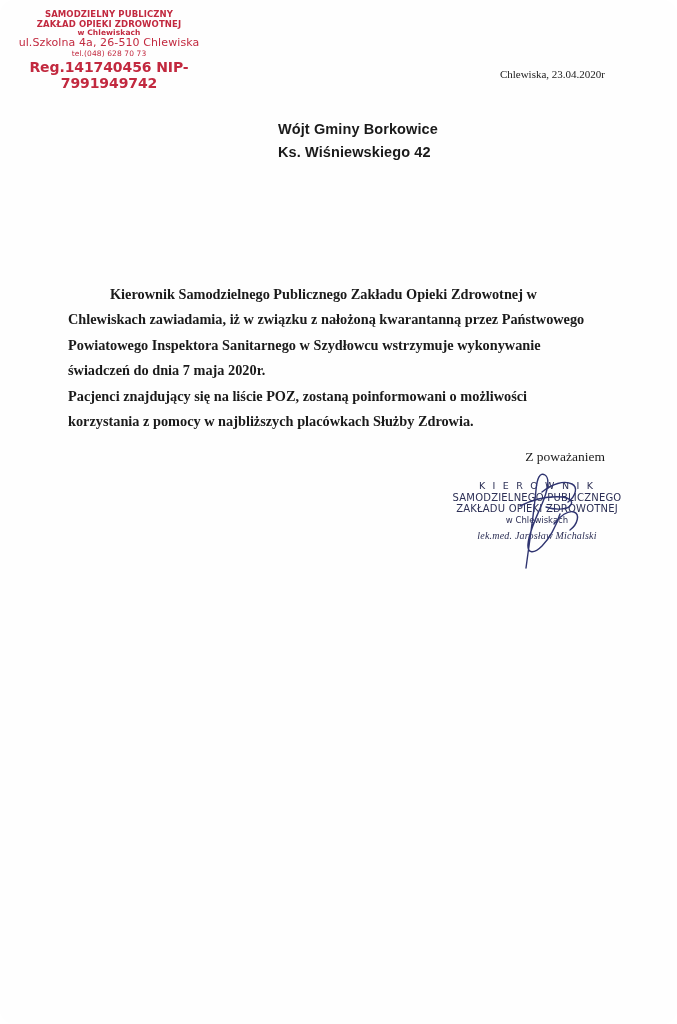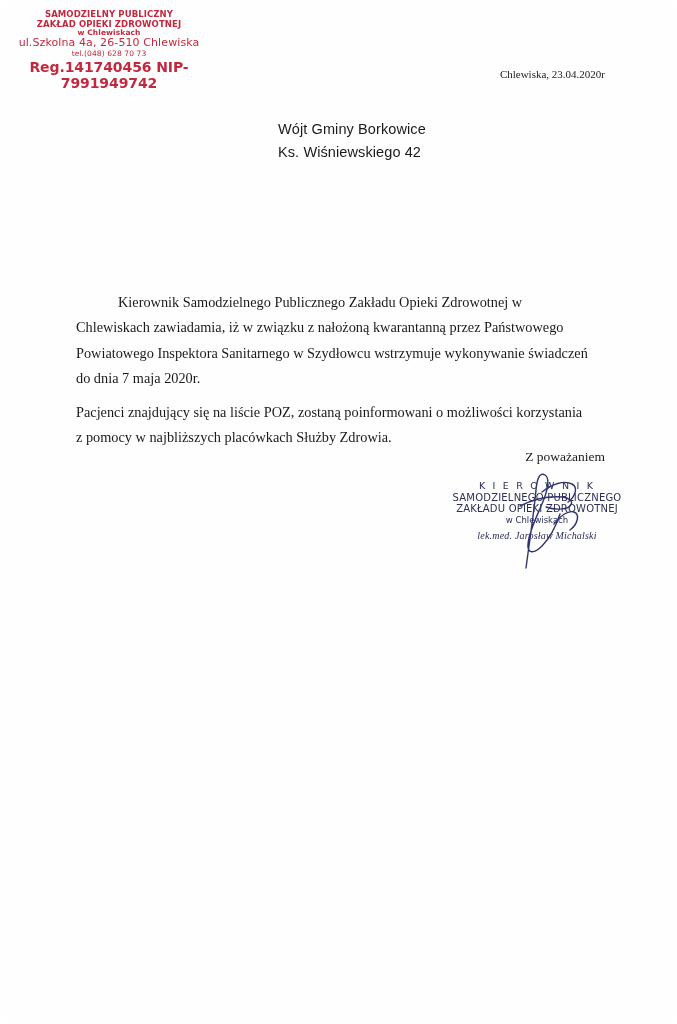--- a/index.html
+++ b/index.html
@@ -50,37 +50,37 @@
     font-size: 11px;
     font-family: "Liberation Serif", serif;
   }
 
   
   .addressee {
     position: absolute;
     left: 278px;
     top: 118px;
     font-family: "Liberation Sans", sans-serif;
-    font-weight: 400;
+    font-weight: 700;
     font-size: 14.5px;
     line-height: 1.62;
     letter-spacing: 0.1px;
   }
 
   
   .body-text {
     position: absolute;
     left: 68px;
     top: 282px;
     width: 530px;
     font-size: 14.3px;
     line-height: 1.78;
     text-align: left;
   }
-  .body-text p { margin: 8px; }
+  .body-text p { margin: 0; font-weight: bold; }
   .body-text p.indent { text-indent: 42px; }
 
   
   .closing {
     position: absolute;
     right: 72px;
     top: 449px;
     font-size: 13.5px;
   }
 

